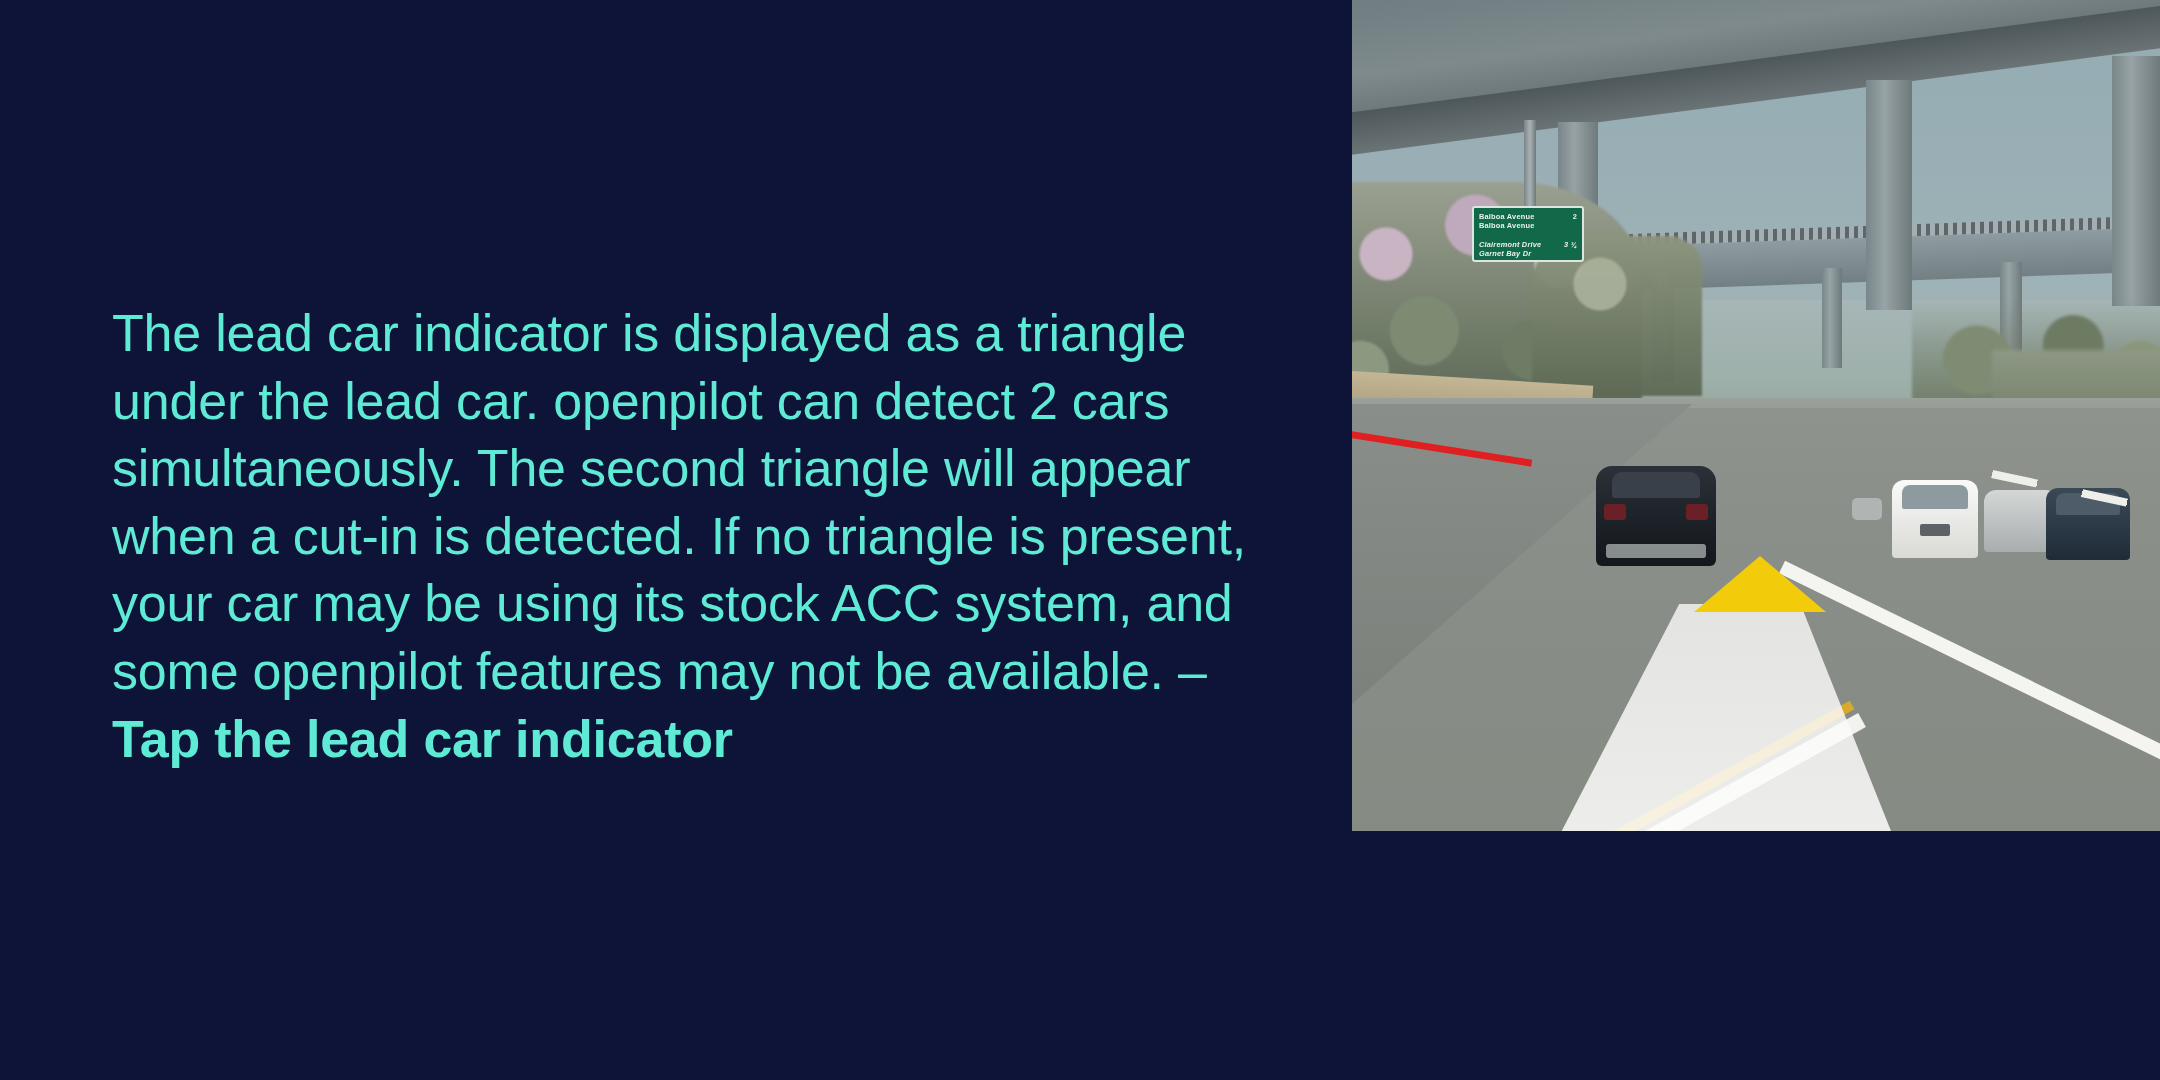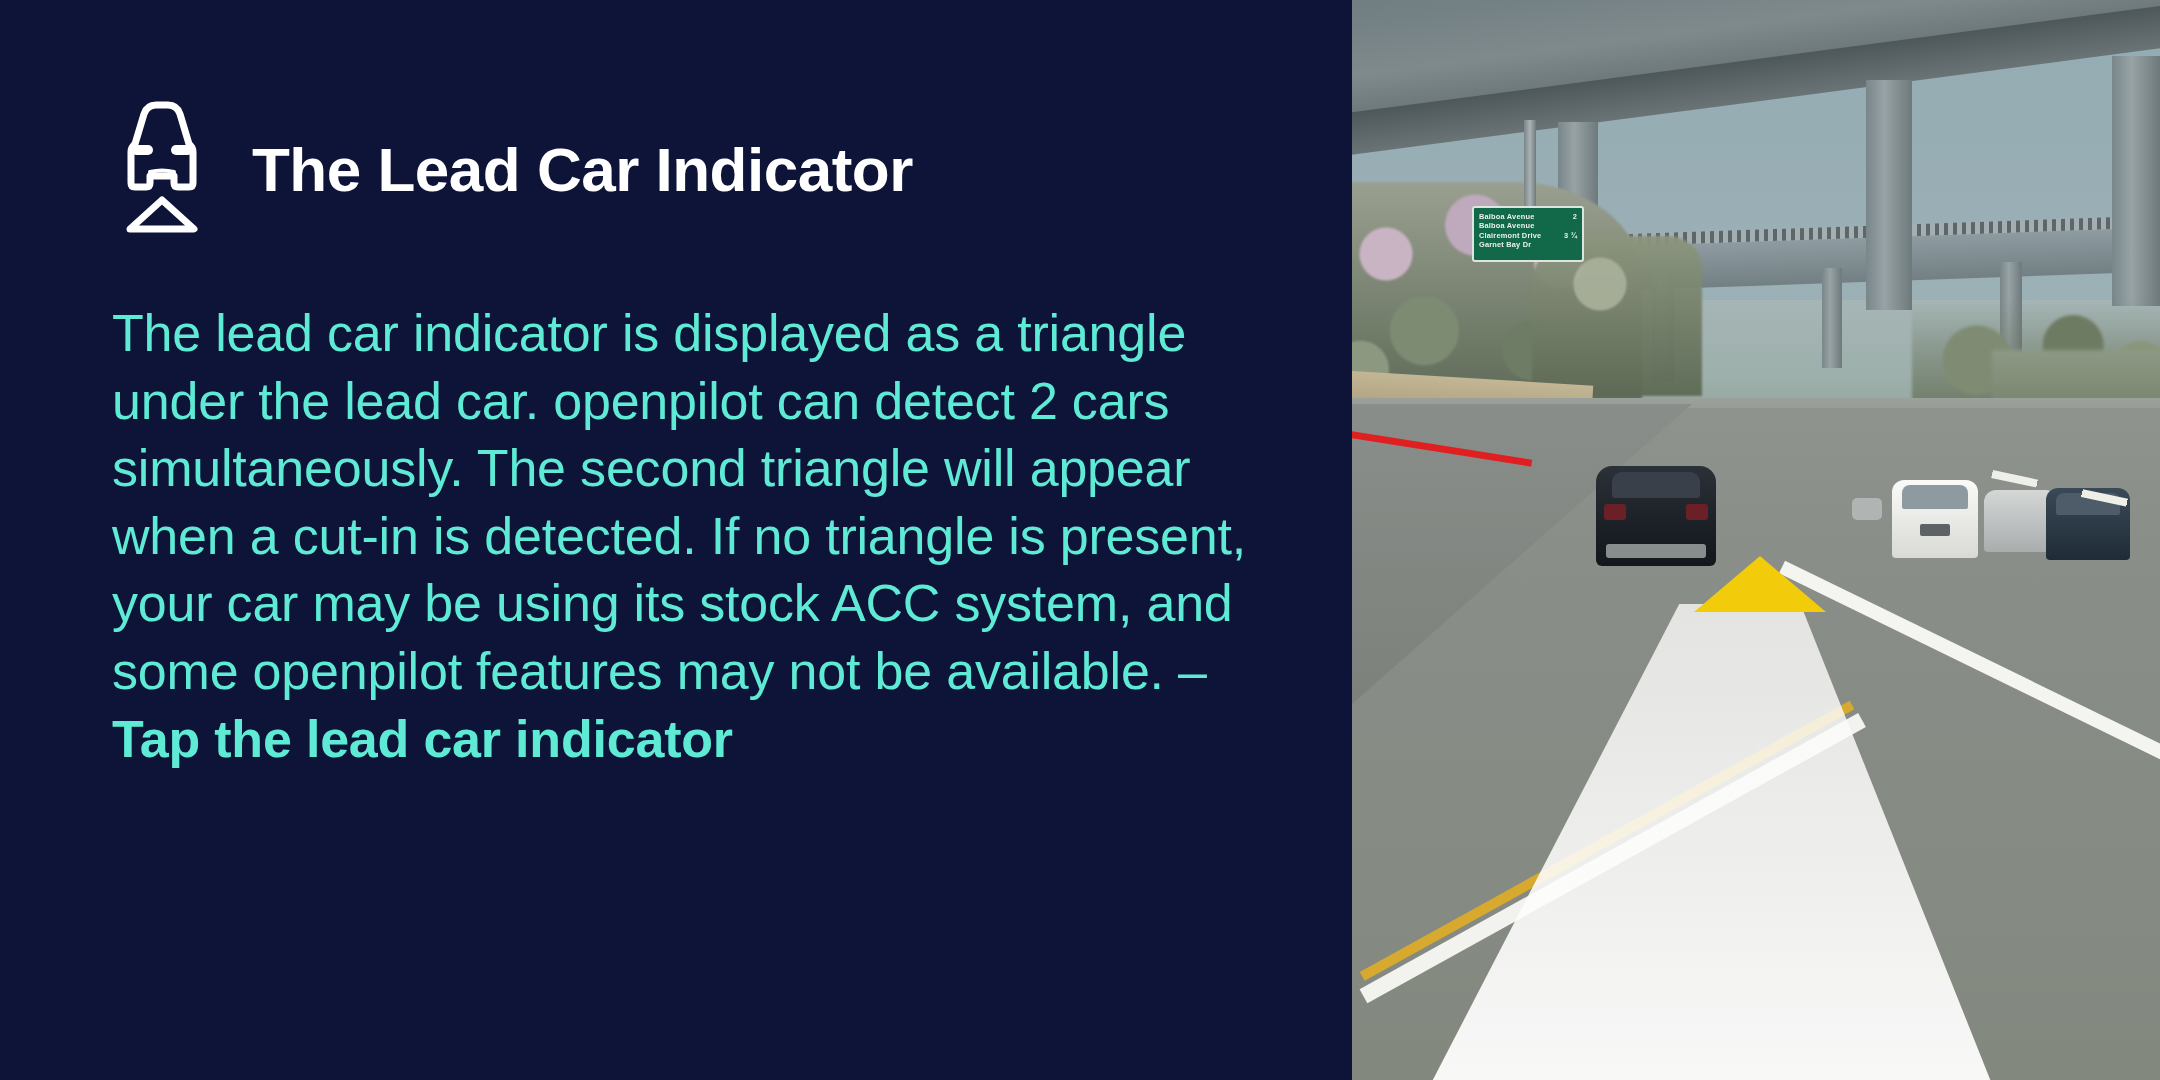--- a/index.html
+++ b/index.html
@@ -33,21 +33,21 @@
     left:112px; top:300px;
     width:1180px;
     font-size:52px; line-height:1.30; color:#5eead4;
     font-weight:400; letter-spacing:-0.2px;
   }
   .body-copy .cta { font-weight:bold; }
 
   
   .photo-panel {
     position:relative;
-    width:808px; height:1080px;
+    width:808px; height:831px;
     flex:0 0 808px;
     overflow:hidden;
     background:#8AA5AE;
   }
   .sky {
     position:absolute; inset:0;
     background:linear-gradient(#93ABB3 0%, #9FB3B7 38%, #AFBDBC 52%, #B6C0BD 62%);
   }
   
   .haze {
@@ -230,49 +230,33 @@
     background:#12694A; border:2px solid #DCE6DE; border-radius:3px;
     color:#EAF2EA; padding:4px 5px;
     font-size:7.4px; line-height:1.28; font-weight:bold;
     letter-spacing:.2px;
     font-family:"Liberation Sans", sans-serif;
     overflow:hidden;
   }
   .hwy-sign .row { display:flex; justify-content:space-between; align-items:flex-start; }
   .hwy-sign .names { text-align:left; }
   .hwy-sign .dist { padding-left:4px; white-space:nowrap; }
-  .hwy-sign .grp2 { margin-top:0; }
+  .hwy-sign .grp2 { margin-top:9px;font-style:italic; }
   .sign-post {
     position:absolute; left:172px; top:120px; width:12px; height:90px;
     background:linear-gradient(90deg,#7C8488,#A9B2B4,#6F787B);
   }
 </style>
 </head>
 <body>
 
 <div id="root">
 
   <div class="left-panel">
 
-    <div class="header-row">
-      <svg class="lead-car-icon" viewBox="0 0 108 150" aria-hidden="true">
-
-        <path d="M27 56 L36 26 Q39 17 48 17 L60 17 Q69 17 72 26 L81 56
-                 Q85 59 85 64 L85 95 Q85 99 81 99 L70 99 Q66 99 66 95 L66 88
-                 L42 88 L42 95 Q42 99 38 99 L27 99 Q23 99 23 95 L23 64 Q23 59 27 56 Z" fill="none" stroke="#ffffff" stroke-width="7" stroke-linejoin="round" stroke-linecap="round"></path>
-
-        <path d="M28 62 L40 62" stroke="#ffffff" stroke-width="10" stroke-linecap="round"></path>
-        <path d="M68 62 L80 62" stroke="#ffffff" stroke-width="10" stroke-linecap="round"></path>
-
-        <path d="M42 84 Q54 81 66 84" stroke="#ffffff" stroke-width="4" fill="none" stroke-linecap="round"></path>
-
-        <path d="M54 112 L86 141 L22 141 Z" fill="none" stroke="#ffffff" stroke-width="7" stroke-linejoin="round"></path>
-      </svg>
-      <div class="page-title">The Lead Car Indicator</div>
-    </div>
 
     <div class="body-copy">
       <span>The lead car indicator is displayed as a triangle under the lead car. openpilot can detect 2 cars simultaneously. The second triangle will appear when a cut-in is detected. If no triangle is present, your car may be using its stock ACC system, and some openpilot features may not be available. – </span><span class="cta">Tap the lead car indicator</span>
     </div>
 
   </div>
 
   <div class="photo-panel">
     <div class="sky"></div>
     <div class="haze"></div>

